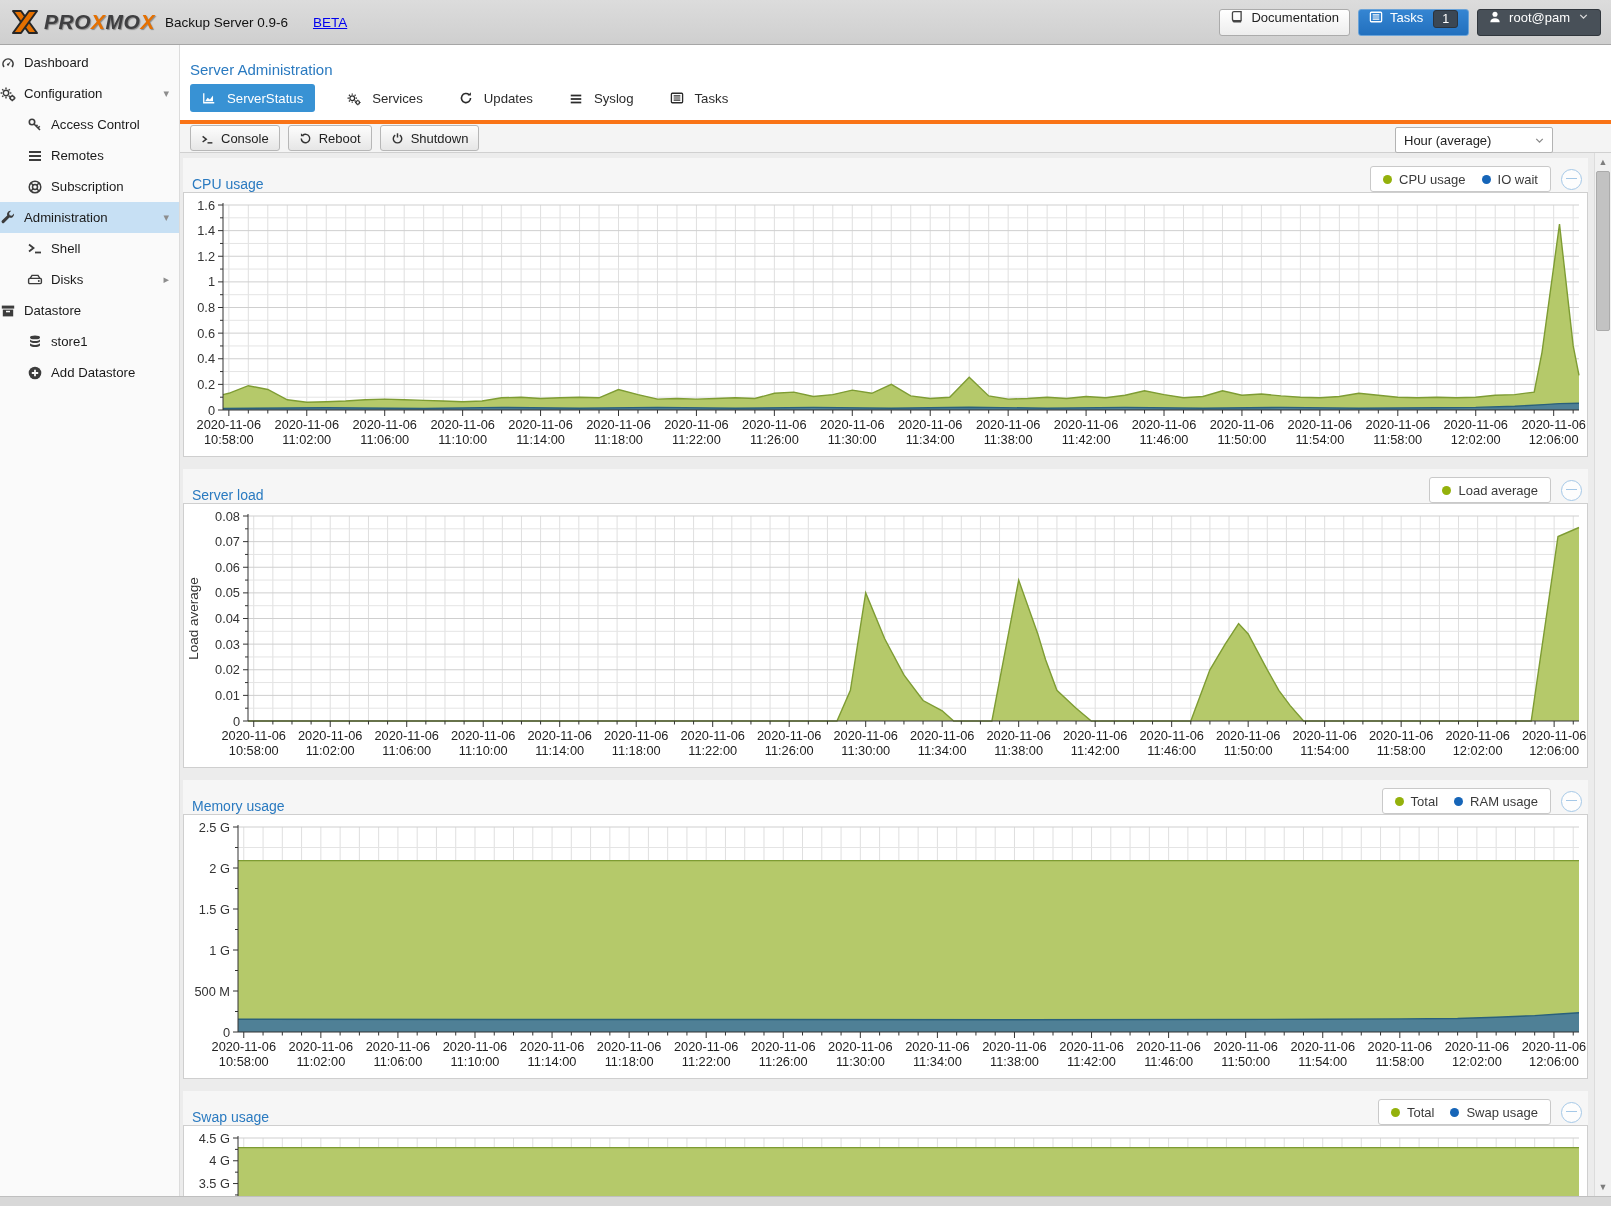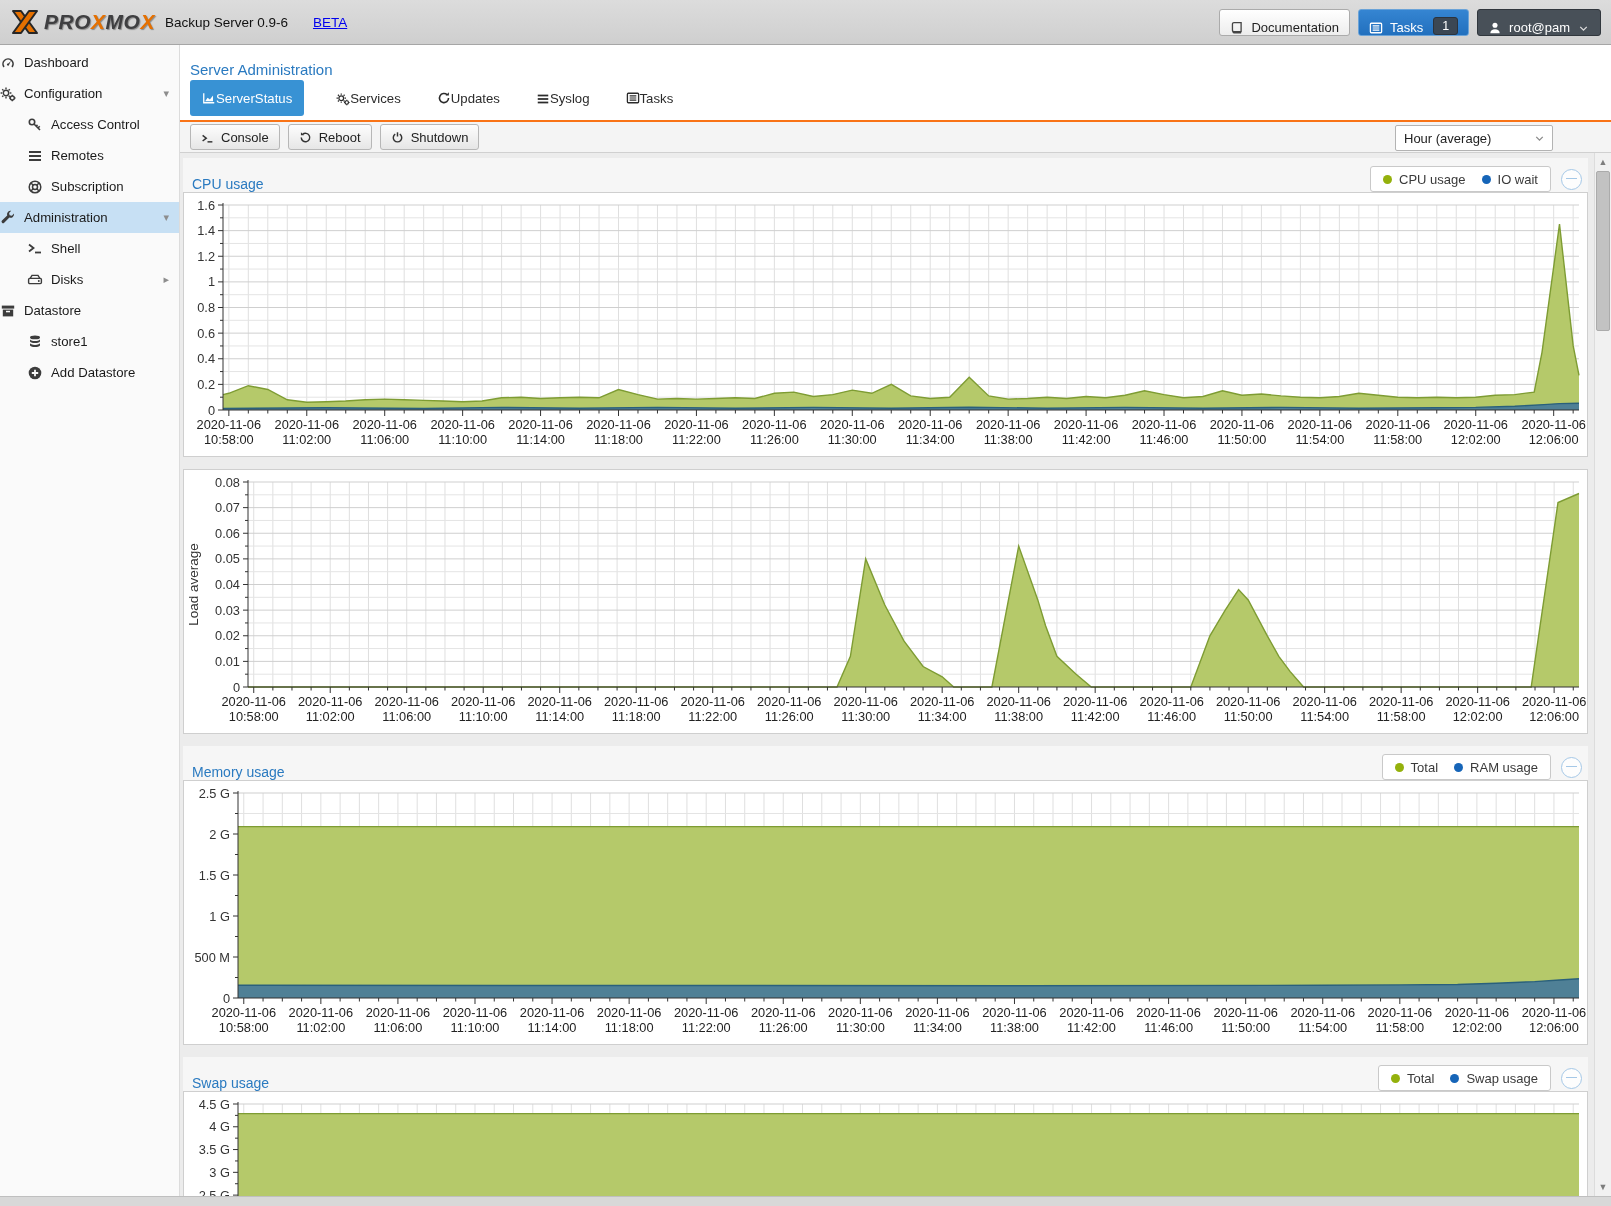--- a/index.html
+++ b/index.html
@@ -15,21 +15,21 @@
     border-bottom:1px solid #a6a6a6;
     display:flex; align-items:center;
   }
   .brand { display:flex; align-items:center; margin-left:8px;font-style:italic; }
   .brand-word { font-size:21px; font-weight:900; letter-spacing:0.5px; color:#3f3f41;
     text-shadow:1px 1px 1px rgba(0,0,0,0.35); margin-left:2px;}
   .brand-word .ox { color:#E57000; }
   .product-title { font-size:13.5px; color:#111; margin-left:10px; }
   .beta-link { font-size:13.5px; color:#0000EE; text-decoration:underline; margin-left:25px; cursor:pointer; }
   .topbar-right { margin-left:auto; margin-right:10px; display:flex; align-items:center; gap:8px; }
-  .tb-btn { height:27px; display:flex; align-items:flex-end; gap:7px; padding:0 10px;
+  .tb-btn { height:27px; display:flex; align-items:flex-start; gap:7px; padding:0 10px;
     border-radius:3px; font-size:13px; cursor:pointer; }
   .btn-doc { background:linear-gradient(#ffffff,#ededed); border:1px solid #ababab; color:#222; }
   .btn-tasks { background:linear-gradient(#3585d2,#2270be); border:1px solid #texte; border:1px solid #6aa3d8; color:#fff; }
   .tasks-badge { background:#3b4754; border:1px solid #2b333d; color:#fff; font-size:12.5px;
     border-radius:3px; padding:1px 8px; margin-left:3px; }
   .btn-user { background:#485058; border:1px solid #31373d; color:#fff; }
   .icon16 { width:16px; height:16px; display:inline-flex; }
   .icon14 { width:14px; height:14px; display:inline-flex; }
   .icon13 { width:13px; height:13px; display:inline-flex; }
   
@@ -38,27 +38,27 @@
   .side-item { height:31px; display:flex; align-items:center; font-size:13.2px; color:#1a1a1a;
     padding-left:0; cursor:pointer; }
   .side-item.indent1 { padding-left:27px; }
   .side-item.selected { background:#c7e0f4; }
   .side-item .icon16 { margin-right:8px; color:#3c3c3c; }
   .side-chevron { margin-left:auto; margin-right:10px; color:#8d8d8d; font-size:11px; }
   
   .main { position:absolute; left:180px; top:45px; right:0; bottom:0; background:#fff; }
   .page-title { position:absolute; top:16px; left:10px; font-size:15px; color:#2a7ac0; }
   .tabs { position:absolute; top:38px; left:10px; right:0; height:30px; display:flex; align-items:center; gap:28px; }
-  .tab { display:flex; align-items:center; gap:0; font-size:13.2px; color:#2b2b2b;
-    height:36px; padding:0 4px; cursor:pointer; }
+  .tab { display:flex; align-items:center; gap:11px; font-size:13.2px; color:#2b2b2b;
+    height:28px; padding:0 4px; cursor:pointer; }
   .tab .ticon { color:#2b2b2b; }
   .tab.active { background:#3892d4; color:#fff; border-radius:3px; padding:0 12px; }
   .tab.active .ticon { color:#fff; }
   .toolbar { position:absolute; top:75px; left:0; right:0; height:33px; background:#f4f4f4;
-    border-top:2px solid #f97316; border-bottom:1px solid #d0d0d0;
+    border-top:4px solid #f97316; border-bottom:1px solid #d0d0d0;
     display:flex; align-items:center; padding-left:10px; gap:8px; }
   .tool-btn { height:26px; display:flex; align-items:center; gap:7px; padding:0 10px;
     background:linear-gradient(#fdfdfd,#e6e6e6); border:1px solid #b7b7b7; border-radius:3px;
     font-size:13px; color:#222; cursor:pointer; }
   .tool-btn .icon13 { color:#333; }
   .combo { position:absolute; right:58px; top:3px; width:158px; height:26px; background:#fff;
     border:1px solid #b3b3b3; border-radius:2px; display:flex; align-items:center;
     font-size:13px; color:#222; padding-left:8px; cursor:pointer; }
   .combo .chev { margin-left:auto; margin-right:6px; color:#8a8a8a; }
   
@@ -596,20 +596,32 @@
               <text x="1135.8793103448277" y="251" text-anchor="middle" font-size="12.8" fill="#222">11:54:00</text>
               <text x="1213.8103448275863" y="236" text-anchor="middle" font-size="12.8" fill="#222">2020-11-06</text>
               <text x="1213.8103448275863" y="251" text-anchor="middle" font-size="12.8" fill="#222">11:58:00</text>
               <text x="1291.7413793103449" y="236" text-anchor="middle" font-size="12.8" fill="#222">2020-11-06</text>
               <text x="1291.7413793103449" y="251" text-anchor="middle" font-size="12.8" fill="#222">12:02:00</text>
               <text x="1369.6724137931035" y="236" text-anchor="middle" font-size="12.8" fill="#222">2020-11-06</text>
               <text x="1369.6724137931035" y="251" text-anchor="middle" font-size="12.8" fill="#222">12:06:00</text>
             </svg></div>
         </div>
         <div class="panel">
+          <div class="panel-header">
+            <div class="panel-title">Server load</div>
+            <div class="panel-hright">
+              <div class="legend-box">
+                <div class="legend-item">
+                  <span class="legend-dot" style="background: rgb(148, 177, 12);"></span>
+                  <span>Load average</span>
+                </div>
+              </div>
+              <div class="collapse-btn"></div>
+            </div>
+          </div>
           <div class="panel-body"><svg width="1403" height="263" viewBox="0 0 1403 263">
               <line x1="69.73706896551724" y1="12" x2="69.73706896551724" y2="217" stroke="#dfdfdf" stroke-width="1"></line>
               <line x1="88.86063218390805" y1="12" x2="88.86063218390805" y2="217" stroke="#dfdfdf" stroke-width="1"></line>
               <line x1="107.98419540229885" y1="12" x2="107.98419540229885" y2="217" stroke="#dfdfdf" stroke-width="1"></line>
               <line x1="127.10775862068965" y1="12" x2="127.10775862068965" y2="217" stroke="#dfdfdf" stroke-width="1"></line>
               <line x1="146.23132183908046" y1="12" x2="146.23132183908046" y2="217" stroke="#dfdfdf" stroke-width="1"></line>
               <line x1="165.35488505747128" y1="12" x2="165.35488505747128" y2="217" stroke="#dfdfdf" stroke-width="1"></line>
               <line x1="184.47844827586206" y1="12" x2="184.47844827586206" y2="217" stroke="#dfdfdf" stroke-width="1"></line>
               <line x1="203.60201149425288" y1="12" x2="203.60201149425288" y2="217" stroke="#dfdfdf" stroke-width="1"></line>
               <line x1="222.72557471264372" y1="12" x2="222.72557471264372" y2="217" stroke="#dfdfdf" stroke-width="1"></line>

